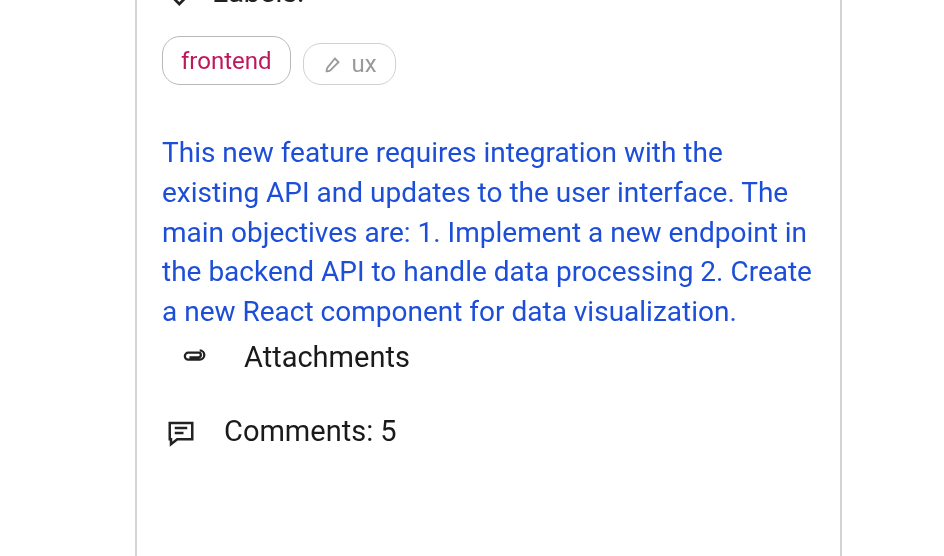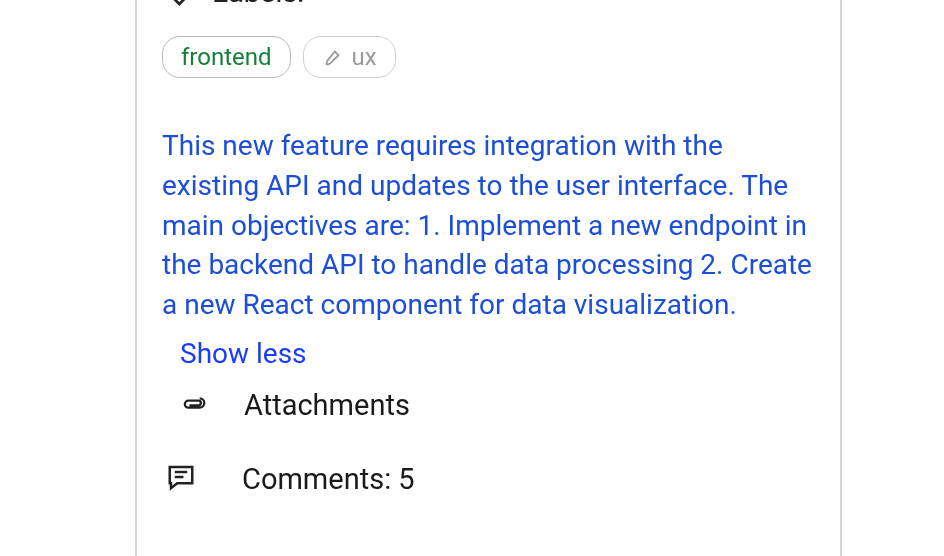--- a/index.html
+++ b/index.html
@@ -49,26 +49,27 @@
       padding-bottom: 48px;
     }
     .chip {
       display: inline-flex;
       align-items: center;
       gap: 8px;
       border: 1.5px solid #b8b8b8;
       border-radius: 18px;
       padding: 6px 18px;
       font-size: 24px;
-      color: #15803d;
+      color: #be185d;
       background: #fff;
     }
     .chip.disabled {
       color: #9a9a9a;
       border-color: #d0d0d0;
+      margin-top: 7px;
     }
     .chip-icon {
       width: 22px;
       height: 22px;
       display: inline-flex;
       align-items: center;
       justify-content: center;
     }
     .description {
       font-size: 28px;
@@ -97,22 +98,22 @@
     .attach-icon {
       width: 28px;
       height: 20px;
     }
     .attachments-label {
       font-size: 29px;
       color: #1a1a1a;
     }
     .comments-row {
       display: flex;
-      align-items: flex-start;
-      gap: 46px;
+      align-items: flex-end;
+      gap: 28px;
       padding-left: 4px;
     }
     .comment-icon {
       width: 30px;
       height: 30px;
     }
     .comments-label {
       font-size: 29px;
       color: #1a1a1a;
     }
@@ -141,21 +142,20 @@
         <svg viewBox="0 0 24 24" width="22" height="22" fill="none" stroke="#9a9a9a" stroke-width="2">
           <path d="M14 6l4 4L9 19c-1 1-4 1-4 1s0-3 1-4l8-10z"></path>
         </svg>
       </span>
       <span>ux</span>
     </span>
   </div>
 
   <div class="description">This new feature requires integration with the existing API and updates to the user interface. The main objectives are: 1. Implement a new endpoint in the backend API to handle data processing 2. Create a new React component for data visualization.</div>
 
-  <a class="show-less">Show less</a>
 
   <div class="attachments-row">
     <span class="attach-icon">
       <svg viewBox="0 0 24 14" width="28" height="16" fill="none" stroke="#222" stroke-width="2">
         <path d="M6 7h12a4 4 0 0 0 0-8" opacity="0"></path>
         <path d="M17 3a4 4 0 0 1 0 8H7a3 3 0 0 1 0-6h9a2 2 0 0 1 0 4H8"></path>
       </svg>
     </span>
     <span class="attachments-label">Attachments</span>
   </div>

